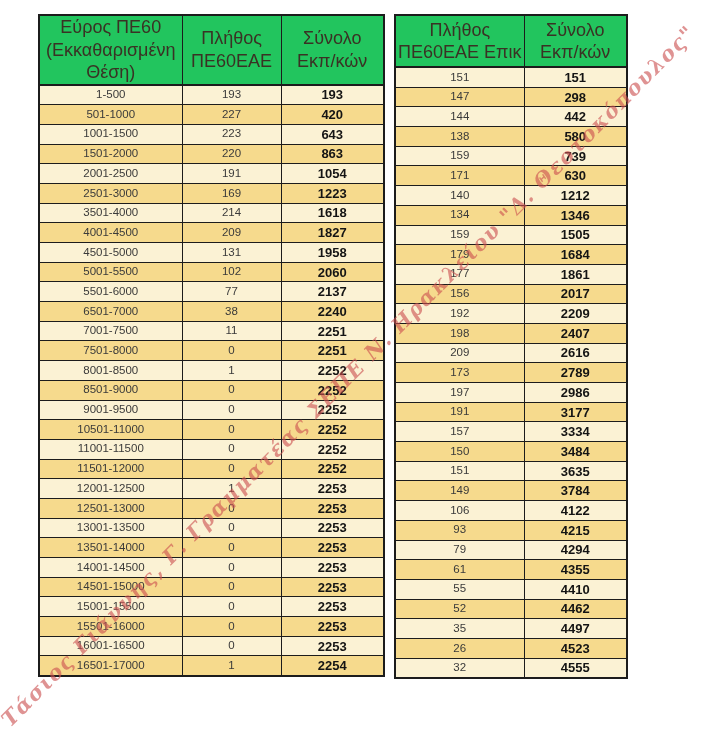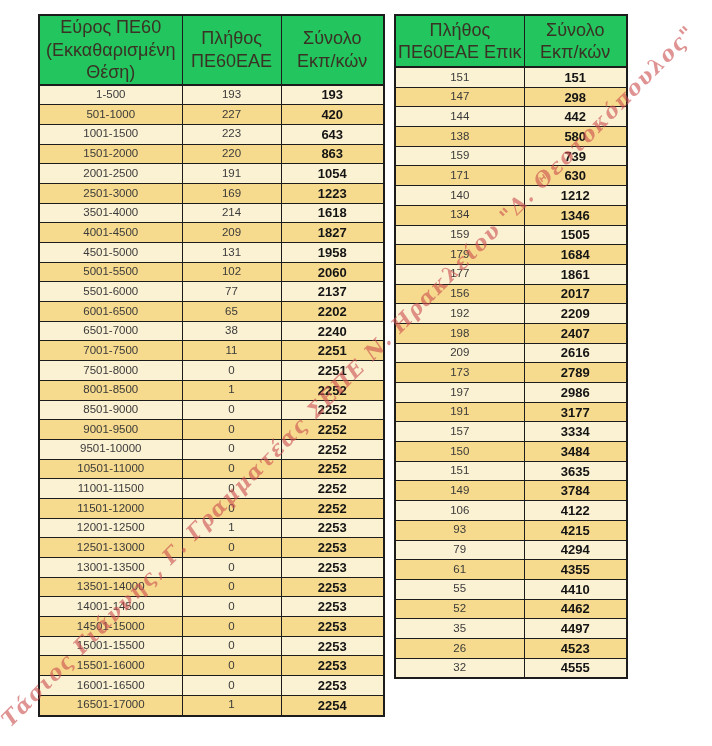--- a/index.html
+++ b/index.html
@@ -155,25 +155,20 @@
             <td>5001-5500</td>
             <td>102</td>
             <td class="total">2060</td>
           </tr>
           <tr>
             <td>5501-6000</td>
             <td>77</td>
             <td class="total">2137</td>
           </tr>
           <tr>
-            <td>6001-6500</td>
-            <td>65</td>
-            <td class="total">2202</td>
-          </tr>
-          <tr>
             <td>6501-7000</td>
             <td>38</td>
             <td class="total">2240</td>
           </tr>
           <tr>
             <td>7001-7500</td>
             <td>11</td>
             <td class="total">2251</td>
           </tr>
           <tr>
@@ -186,25 +181,20 @@
             <td>1</td>
             <td class="total">2252</td>
           </tr>
           <tr>
             <td>8501-9000</td>
             <td>0</td>
             <td class="total">2252</td>
           </tr>
           <tr>
             <td>9001-9500</td>
-            <td>0</td>
-            <td class="total">2252</td>
-          </tr>
-          <tr>
-            <td>9501-10000</td>
             <td>0</td>
             <td class="total">2252</td>
           </tr>
           <tr>
             <td>10501-11000</td>
             <td>0</td>
             <td class="total">2252</td>
           </tr>
           <tr>
             <td>11001-11500</td>

